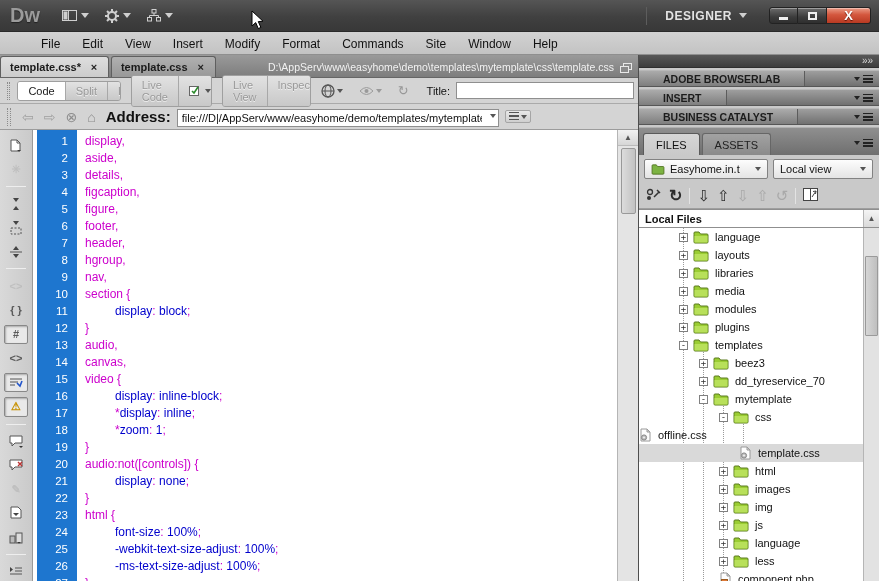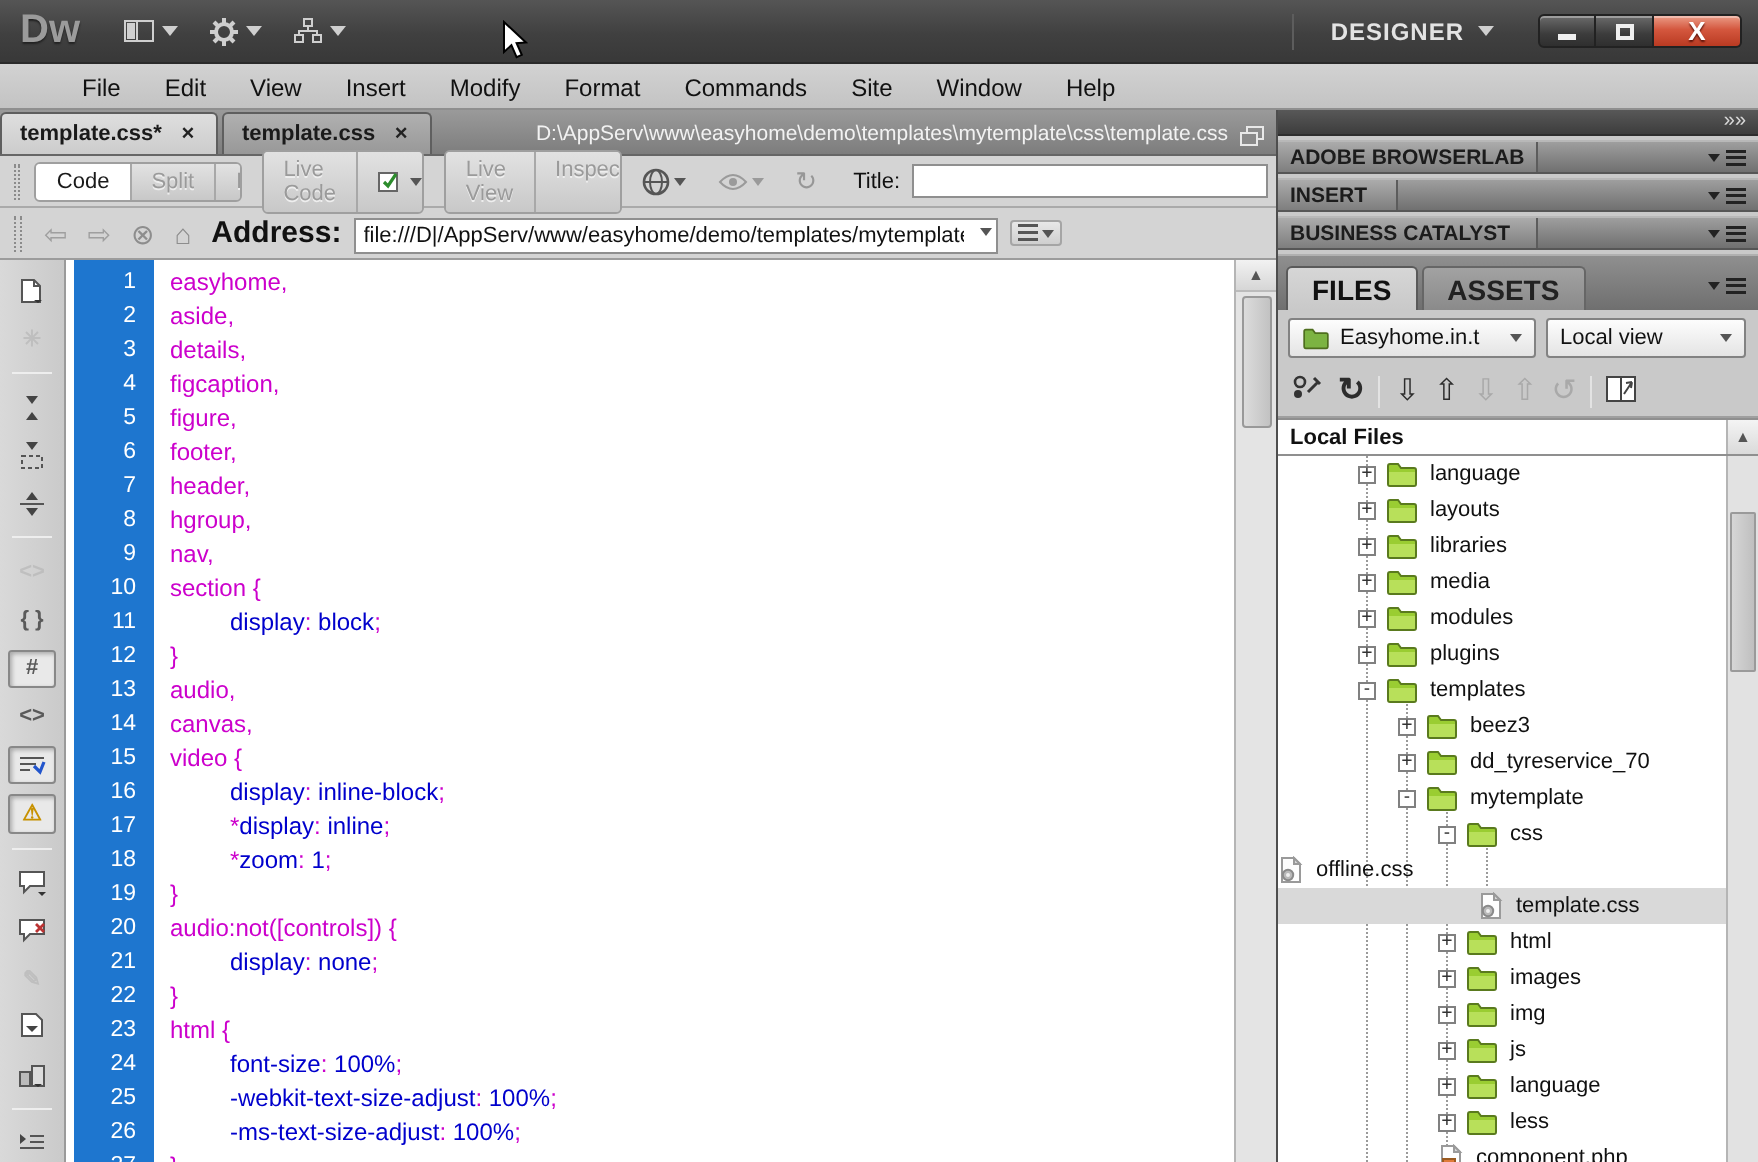--- a/index.html
+++ b/index.html
@@ -90,26 +90,26 @@
   .tk-m{ color:#CC00CC; }
   .tk-b{ color:#0000CC; }
   .tk-i{ display:inline-block; width:30px; }
   .code-scroll{ width:21px; background:#E4E4E4; border-left:1px solid #b5b5b5; display:flex; flex-direction:column; align-items:center; }
   .scroll-arrow{ width:100%; height:16px; background:linear-gradient(#f2f2f2,#d6d6d6); border-bottom:1px solid #bbb; color:#555; font-size:8px; text-align:center; line-height:15px; }
   .code-thumb{ width:15px; height:66px; margin-top:2px; background:linear-gradient(to right,#dcdcdc,#c2c2c2); border:1px solid #999; border-radius:2px; }
   
   .dock{ position:absolute; left:638px; top:55px; width:241px; height:526px; background:#c9c9c9; border-left:1px solid #4e4e4e; }
   .dock-topbar{ height:13px; background:linear-gradient(#585858,#3d3d3d); color:#d8d8d8; font-size:10px; text-align:right; padding-right:6px; line-height:12px; border-bottom:1px solid #2e2e2e;}
   .panel-hdr{ height:17px; margin-top:2px; background:linear-gradient(#9e9e9e,#707070); display:flex; align-items:center; border-top:1px solid #b8b8b8; border-bottom:1px solid #565656; }
-  .panel-hdr .lbl{ font-size:10.5px; font-weight:bold; color:#1c1c1c; padding:0 6px; height:100%; display:flex; align-items:center; background:linear-gradient(#ababab,#7e7e7e); border-right:1px solid #5c5c5c; min-width:130px; }
+  .panel-hdr .lbl{ font-size:10.5px; font-weight:bold; color:#1c1c1c; padding:0 24px; height:100%; display:flex; align-items:center; background:linear-gradient(#ababab,#7e7e7e); border-right:1px solid #5c5c5c; min-width:130px; }
   .panel-menu{ margin-left:auto; display:flex; align-items:center; gap:3px; padding-right:6px; }
   .pm-bars{ width:10px; height:8px; background:repeating-linear-gradient(to bottom,#222 0,#222 1.5px,transparent 1.5px,transparent 3.2px); }
   .tri-down-dk{ width:0;height:0;border-left:3.5px solid transparent;border-right:3.5px solid transparent;border-top:4px solid #222; }
   .files-tabrow{ height:28px; margin-top:2px; background:linear-gradient(#8f8f8f,#6f6f6f); display:flex; align-items:flex-end; border-top:1px solid #b0b0b0; }
-  .ptab{ height:22px; padding:0 12px; font-size:14px; font-weight:bold; display:flex; align-items:center; border-radius:3px 3px 0 0; }
+  .ptab{ height:22px; padding:0 12px; font-size:11px; font-weight:normal; display:flex; align-items:center; border-radius:3px 3px 0 0; }
   .ptab.active{ background:linear-gradient(#d6d6d6,#c9c9c9); color:#111; border:1px solid #5a5a5a; border-bottom:none; margin-left:4px; }
   .ptab.inactive{ background:linear-gradient(#a2a2a2,#8a8a8a); color:#222; border:1px solid #666; border-bottom:none; margin-left:2px; }
   .site-row{ height:28px; display:flex; align-items:center; gap:5px; padding:0 5px; background:#c9c9c9; }
   .dropdown{ height:20px; background:linear-gradient(#fdfdfd,#e4e4e4); border:1px solid #828282; border-radius:2px; display:flex; align-items:center; gap:5px; padding:0 6px; font-size:11px; color:#111; }
   .dd-site{ width:124px; }
   .dd-view{ width:100px; }
   .dd-chev{ margin-left:auto; }
   .files-tools{ height:26px; display:flex; align-items:center; gap:7px; padding:0 7px; background:#c9c9c9; border-bottom:1px solid #9f9f9f; }
   .ft-ico{ font-size:15px; color:#2c2c2c; line-height:15px; }
   .ft-ico.dim{ color:#a9a9a9; }
@@ -361,21 +361,21 @@
             <path d="M1 1 l3 2.5 l-3 2.5 z" fill="#444"></path>
           </svg>
         </span>
       </div>
 
       <div class="code-area">
         <div class="gutter-strip"></div>
         <div class="code-lines" id="code-lines">
             <div class="cl">
               <span class="ln">1</span>
-              <span class="lc"><span class="tk-m">easyhome,</span></span>
+              <span class="lc"><span class="tk-m">display,</span></span>
             </div>
             <div class="cl">
               <span class="ln">2</span>
               <span class="lc"><span class="tk-m">aside,</span></span>
             </div>
             <div class="cl">
               <span class="ln">3</span>
               <span class="lc"><span class="tk-m">details,</span></span>
             </div>
             <div class="cl">

